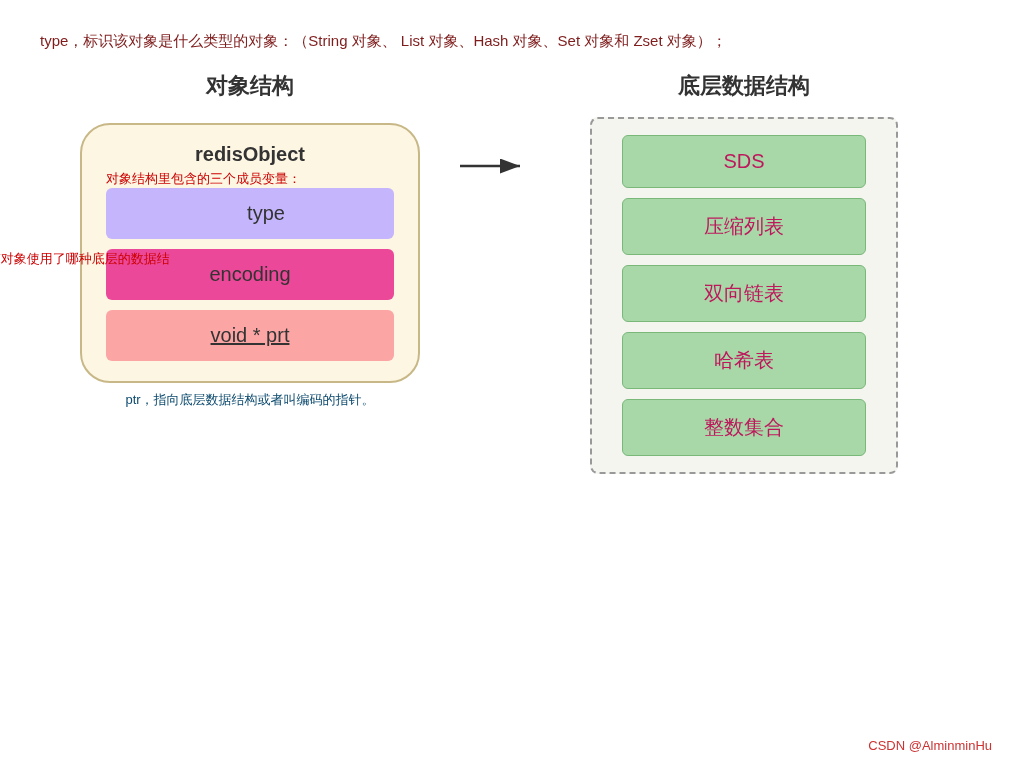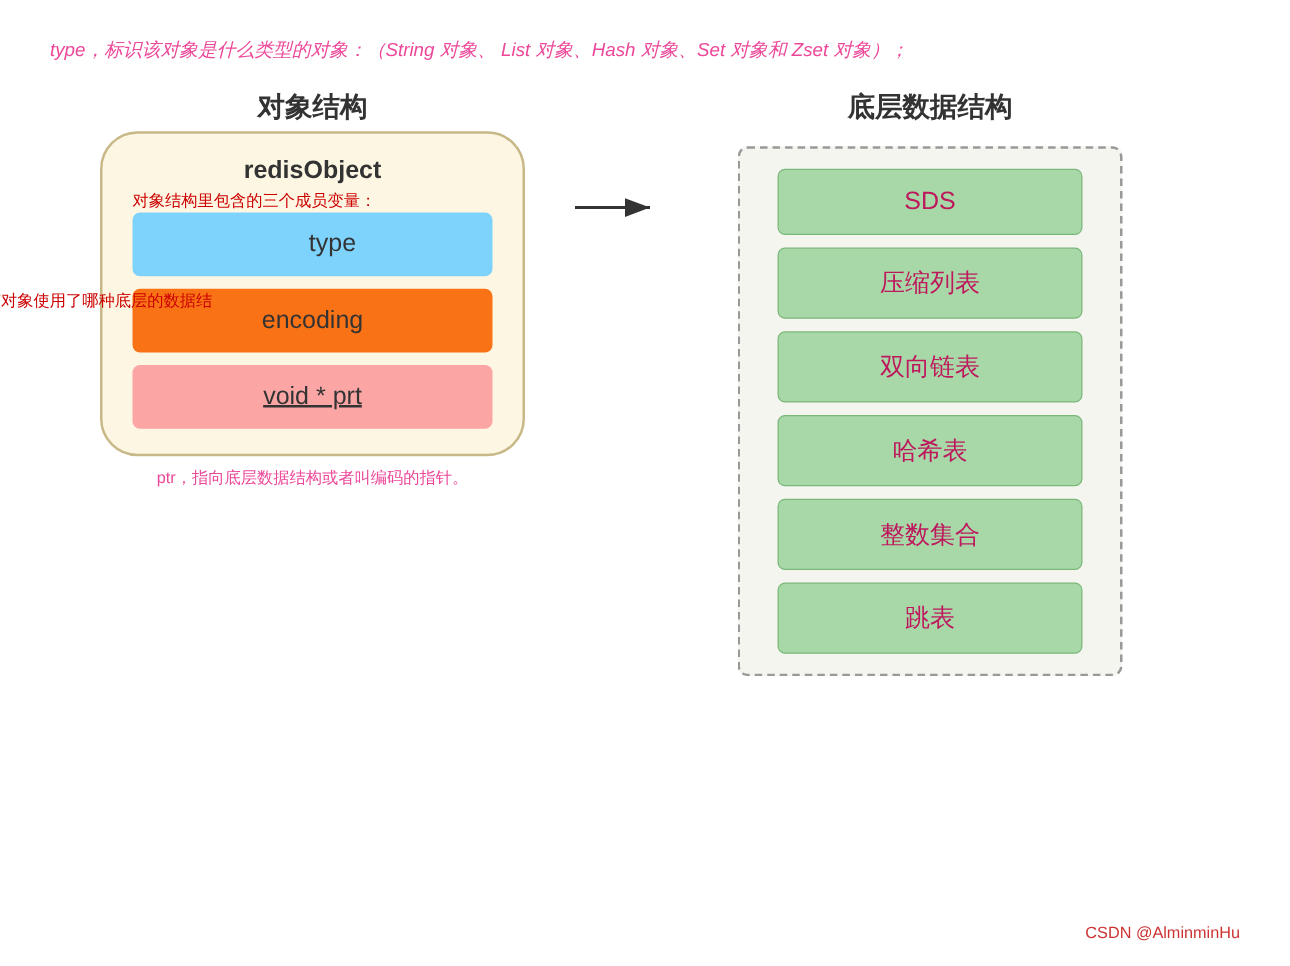--- a/index.html
+++ b/index.html
@@ -16,24 +16,23 @@
       width: 1032px;
       height: 773px;
       background: #fff;
       position: relative;
       padding: 30px 40px;
     }
 
     
     .top-annotation {
       font-size: 15px;
-      color: #ec4899;
+      color: #7f1d1d;
       margin-bottom: 18px;
       line-height: 1.5;
-      font-style: italic;
     }
 
     
     .main-content {
       display: flex;
       flex-direction: row;
       align-items: flex-start;
       gap: 0;
       position: relative;
       margin-top: 10px;
@@ -43,21 +42,21 @@
     .left-panel {
       width: 420px;
       position: relative;
     }
 
     .left-title {
       text-align: center;
       font-size: 22px;
       font-weight: bold;
       color: #333;
-      margin-bottom: 4px;
+      margin-bottom: 22px;
     }
 
     
     .redis-object-box {
       background: #fdf6e3;
       border: 2px solid #c8b887;
       border-radius: 30px;
       padding: 18px 24px 20px 24px;
       position: relative;
       width: 340px;
@@ -82,26 +81,26 @@
       border-radius: 6px;
       padding: 14px 0;
       text-align: center;
       font-size: 20px;
       font-weight: 500;
       color: #333;
       margin-bottom: 10px;
     }
 
     .field-type {
-      background: #7dd3fc;
+      background: #c4b5fd;
       padding-left: 32px;
     }
 
     .field-encoding {
-      background: #f97316;
+      background: #ec4899;
     }
 
     .field-ptr {
       background: #fca5a5;
       text-decoration: underline;
     }
 
     
     .right-panel {
       width: 308px;
@@ -185,21 +184,21 @@
             </div>
           </div>
 
           <div class="field-box field-ptr" style="margin-bottom:0;">
             <span>void * prt</span>
           </div>
         </div>
 
         <div style="
           font-size:13px;
-          color:#ec4899;
+          color:#0c4a6e;
           margin-top:8px;
           text-align:center;
           width:340px;
         ">ptr，指向底层数据结构或者叫编码的指针。</div>
       </div>
     </div>
 
     <div style="position:relative; display:flex; align-items:center; height:100%; margin-top:80px;">
       <svg width="70" height="30">
         <defs>
@@ -213,21 +212,20 @@
 
     <div class="right-panel">
       <div class="right-title">底层数据结构</div>
       <div class="right-dashed-box">
 
       <div class="ds-item">SDS</div>
           <div class="ds-item">压缩列表</div>
           <div class="ds-item">双向链表</div>
           <div class="ds-item">哈希表</div>
           <div class="ds-item">整数集合</div>
-          <div class="ds-item">跳表</div>
         </div>
     </div>
 
   </div>
 
   <div class="watermark">CSDN @AlminminHu</div>
 
 </div>
 
 </body></html>

